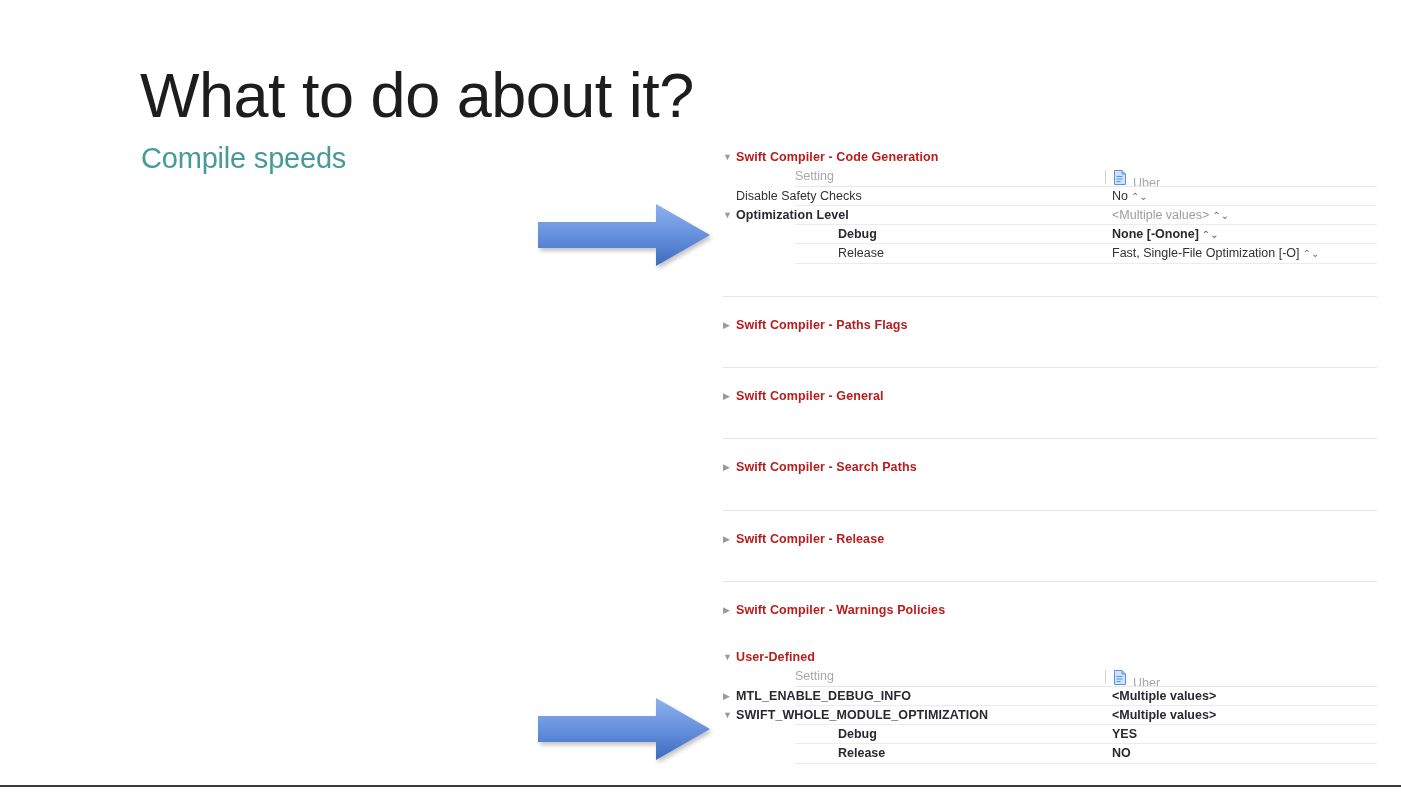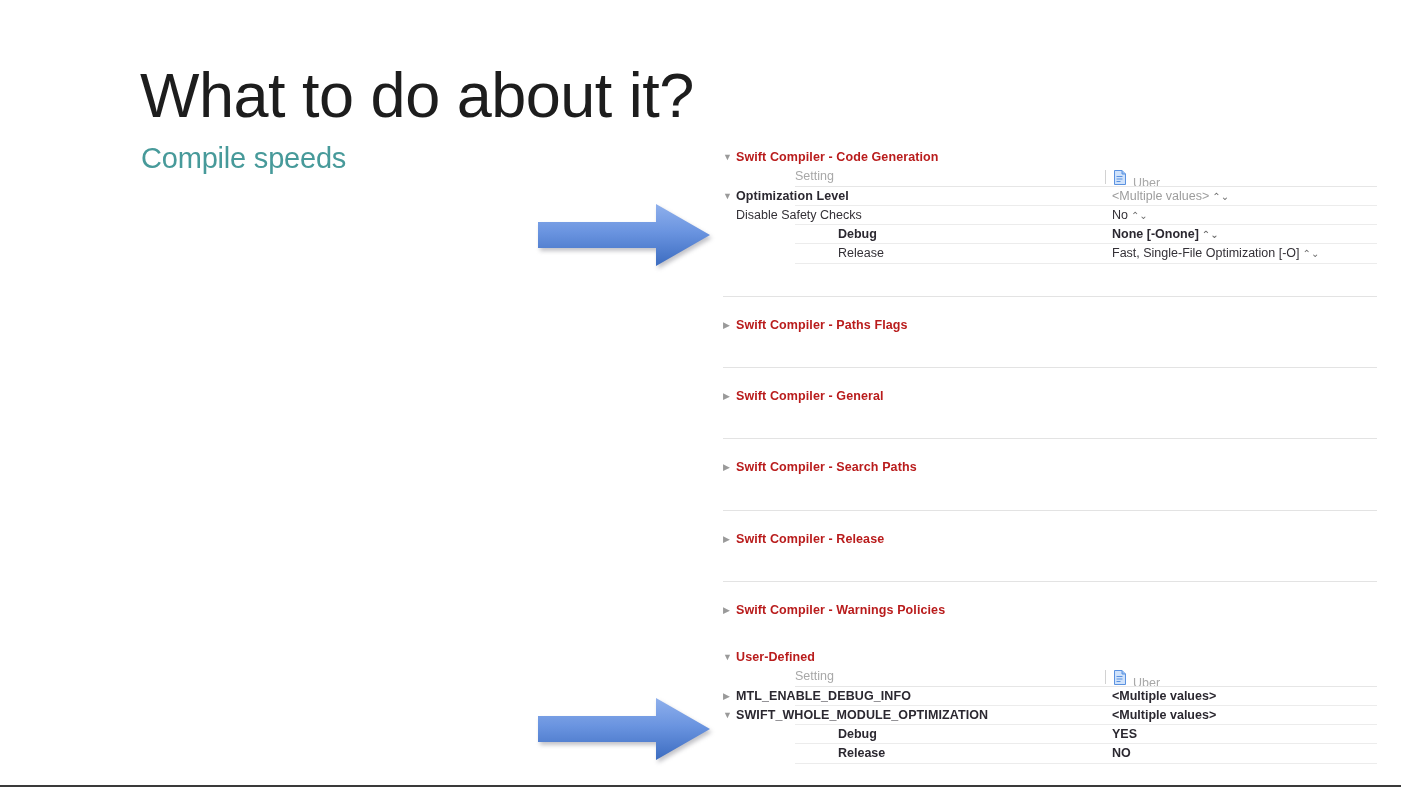--- a/index.html
+++ b/index.html
@@ -270,27 +270,27 @@
         <svg class="file-icon" viewBox="0 0 12 15">
           <path d="M0.5,0.5 H8 L11.5,4 V14.5 H0.5 Z" fill="#cfe2fb" stroke="#5b92e0" stroke-width="1"></path>
           <path d="M8,0.5 L8,4 L11.5,4" fill="#9cc2f2" stroke="#5b92e0" stroke-width="1"></path>
           <rect x="2.5" y="6" width="6" height="1" fill="#5b92e0"></rect>
           <rect x="2.5" y="8.5" width="6" height="1" fill="#5b92e0"></rect>
           <rect x="2.5" y="11" width="4" height="1" fill="#5b92e0"></rect>
         </svg>
         <span class="target-name" style="color:#a8a8a8">Uber</span>
       </div>
       <div class="row sep">
+        <span class="name-plain">Disable Safety Checks</span>
+        <span class="value"><span class="value-text">No</span><span class="stepper">⌃⌄</span></span>
+      </div>
+      <div class="row sep">
         <span class="tri open"></span>
         <span class="name-bold">Optimization Level</span>
         <span class="value muted"><span class="value-text">&lt;Multiple values&gt;</span><span class="stepper">⌃⌄</span></span>
-      </div>
-      <div class="row sep">
-        <span class="name-plain">Disable Safety Checks</span>
-        <span class="value"><span class="value-text">No</span><span class="stepper">⌃⌄</span></span>
       </div>
       <div class="row sep">
         <span class="name-sub-bold">Debug</span>
         <span class="value bold"><span class="value-text">None [-Onone]</span><span class="stepper">⌃⌄</span></span>
       </div>
       <div class="row sep">
         <span class="name-sub">Release</span>
         <span class="value"><span class="value-text">Fast, Single-File Optimization [-O]</span><span class="stepper">⌃⌄</span></span>
       </div>
       <div class="spacer-lg"></div>

